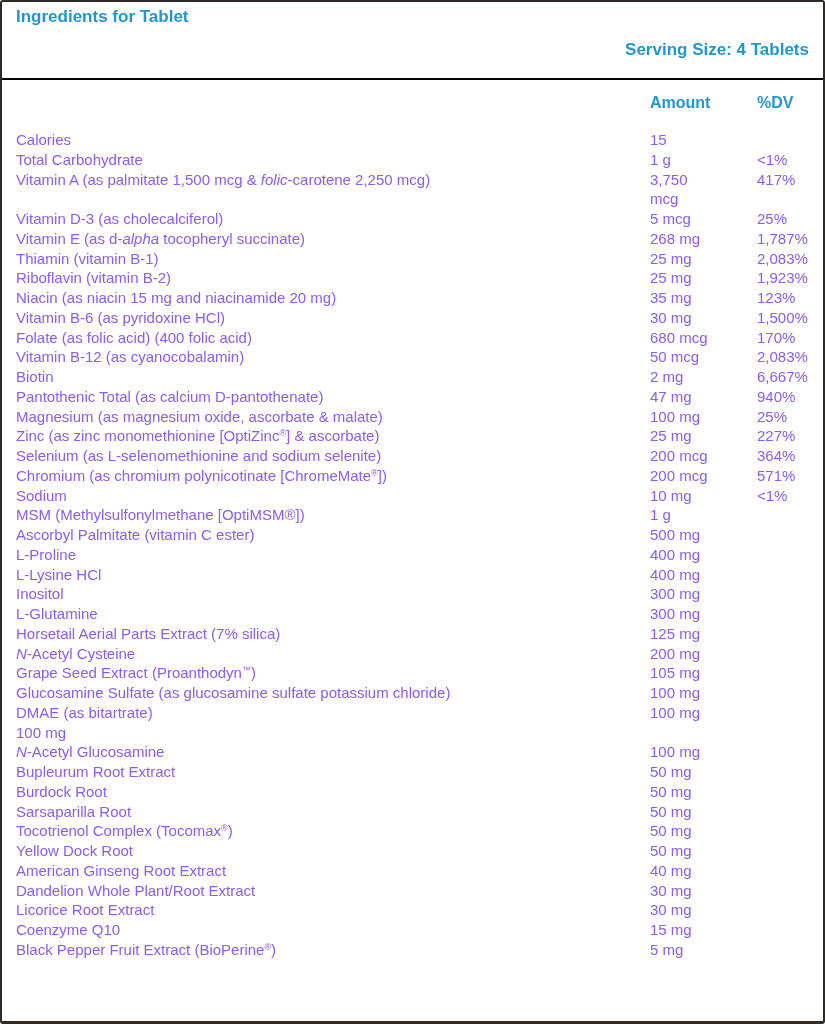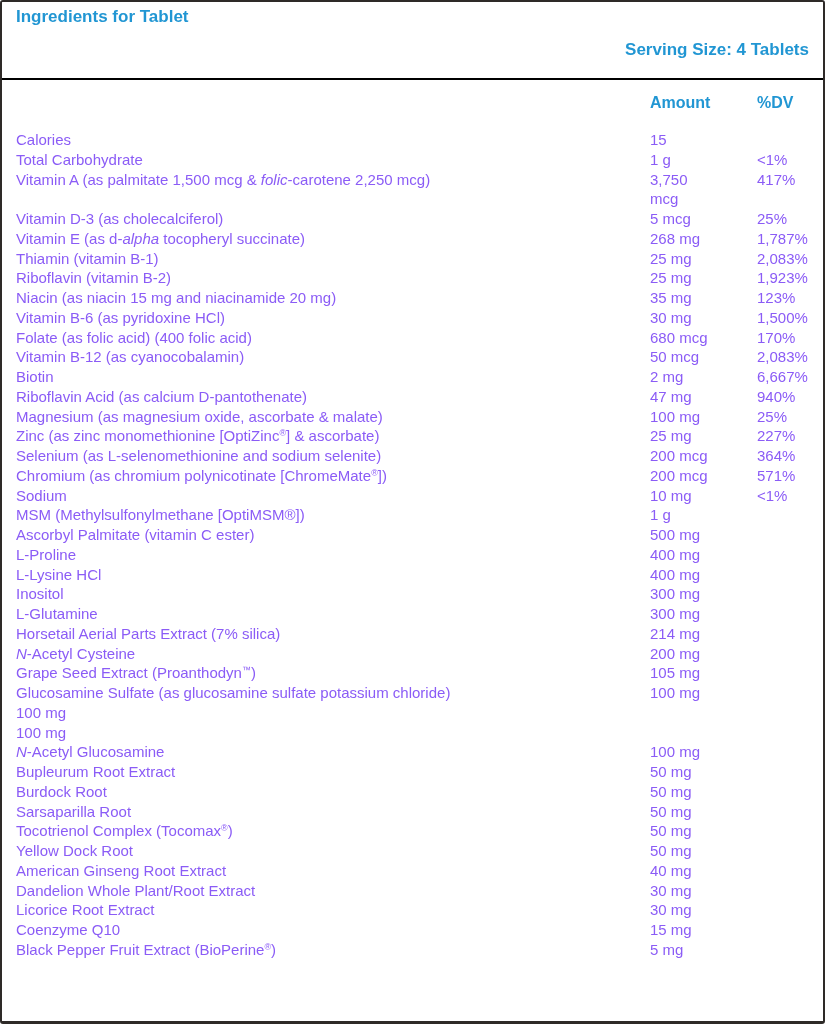--- a/index.html
+++ b/index.html
@@ -155,21 +155,21 @@
           <div class="cell name">Vitamin B-12 (as cyanocobalamin)</div>
           <div class="cell amount">50 mcg</div>
           <div class="cell dv">2,083%</div>
         </div>
         <div class="grid-row row">
           <div class="cell name">Biotin</div>
           <div class="cell amount">2 mg</div>
           <div class="cell dv">6,667%</div>
         </div>
         <div class="grid-row row">
-          <div class="cell name">Riboflavin Acid (as calcium D-pantothenate)</div>
+          <div class="cell name">Pantothenic Total (as calcium D-pantothenate)</div>
           <div class="cell amount">47 mg</div>
           <div class="cell dv">940%</div>
         </div>
         <div class="grid-row row">
           <div class="cell name">Magnesium (as magnesium oxide, ascorbate &amp; malate)</div>
           <div class="cell amount">100 mg</div>
           <div class="cell dv">25%</div>
         </div>
         <div class="grid-row row">
           <div class="cell name">Zinc (as zinc monomethionine [OptiZinc<sup>®</sup>] &amp; ascorbate)</div>
@@ -216,39 +216,40 @@
           <div class="cell amount">300 mg</div>
           <div class="cell dv"></div>
         </div>
         <div class="grid-row row">
           <div class="cell name">L-Glutamine</div>
           <div class="cell amount">300 mg</div>
           <div class="cell dv"></div>
         </div>
         <div class="grid-row row">
           <div class="cell name">Horsetail Aerial Parts Extract (7% silica)</div>
-          <div class="cell amount">214 mg</div>
+          <div class="cell amount">125 mg</div>
           <div class="cell dv"></div>
         </div>
         <div class="grid-row row">
           <div class="cell name"><i>N</i>-Acetyl Cysteine</div>
           <div class="cell amount">200 mg</div>
           <div class="cell dv"></div>
         </div>
         <div class="grid-row row">
           <div class="cell name">Grape Seed Extract (Proanthodyn<sup>™</sup>)</div>
           <div class="cell amount">105 mg</div>
           <div class="cell dv"></div>
         </div>
         <div class="grid-row row">
           <div class="cell name">Glucosamine Sulfate (as glucosamine sulfate potassium chloride)</div>
           <div class="cell amount">100 mg</div>
           <div class="cell dv"></div>
         </div>
         <div class="grid-row row">
+          <div class="cell name">DMAE (as bitartrate)</div>
           <div class="cell amount">100 mg</div>
           <div class="cell dv"></div>
         </div>
         <div class="grid-row row">
           <div class="cell amount">100 mg</div>
           <div class="cell dv"></div>
         </div>
         <div class="grid-row row">
           <div class="cell name"><i>N</i>-Acetyl Glucosamine</div>
           <div class="cell amount">100 mg</div>

